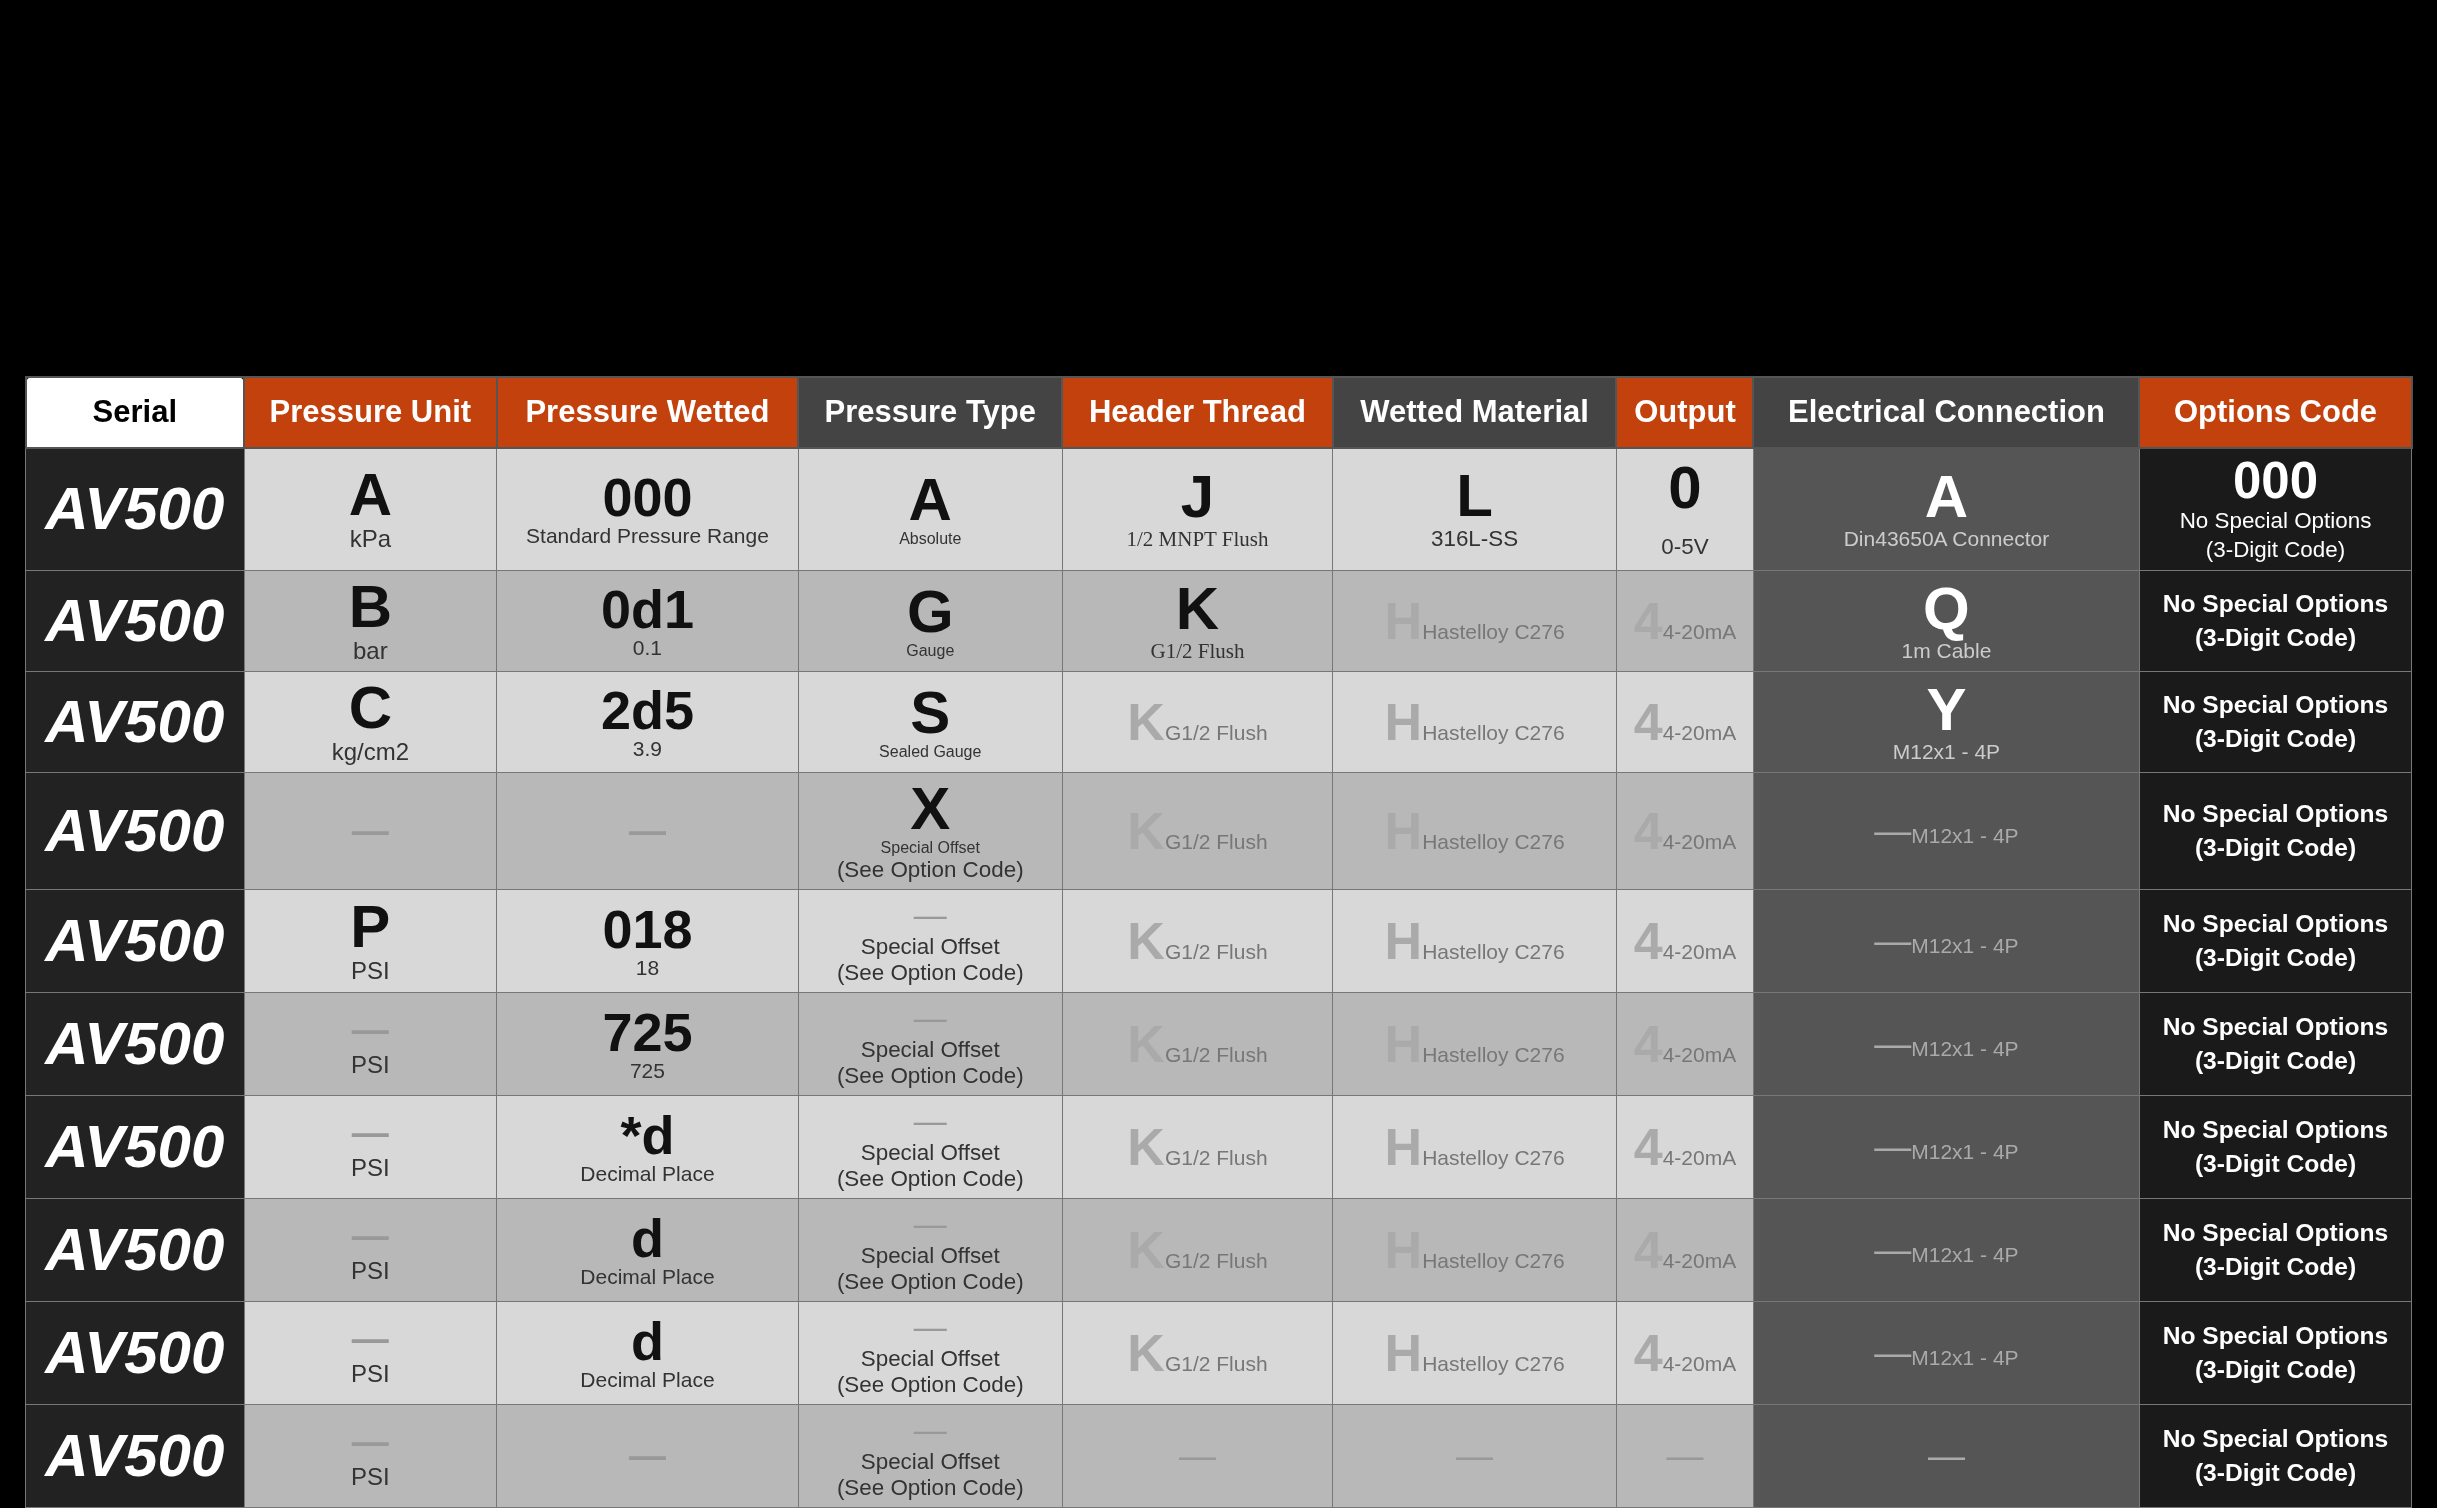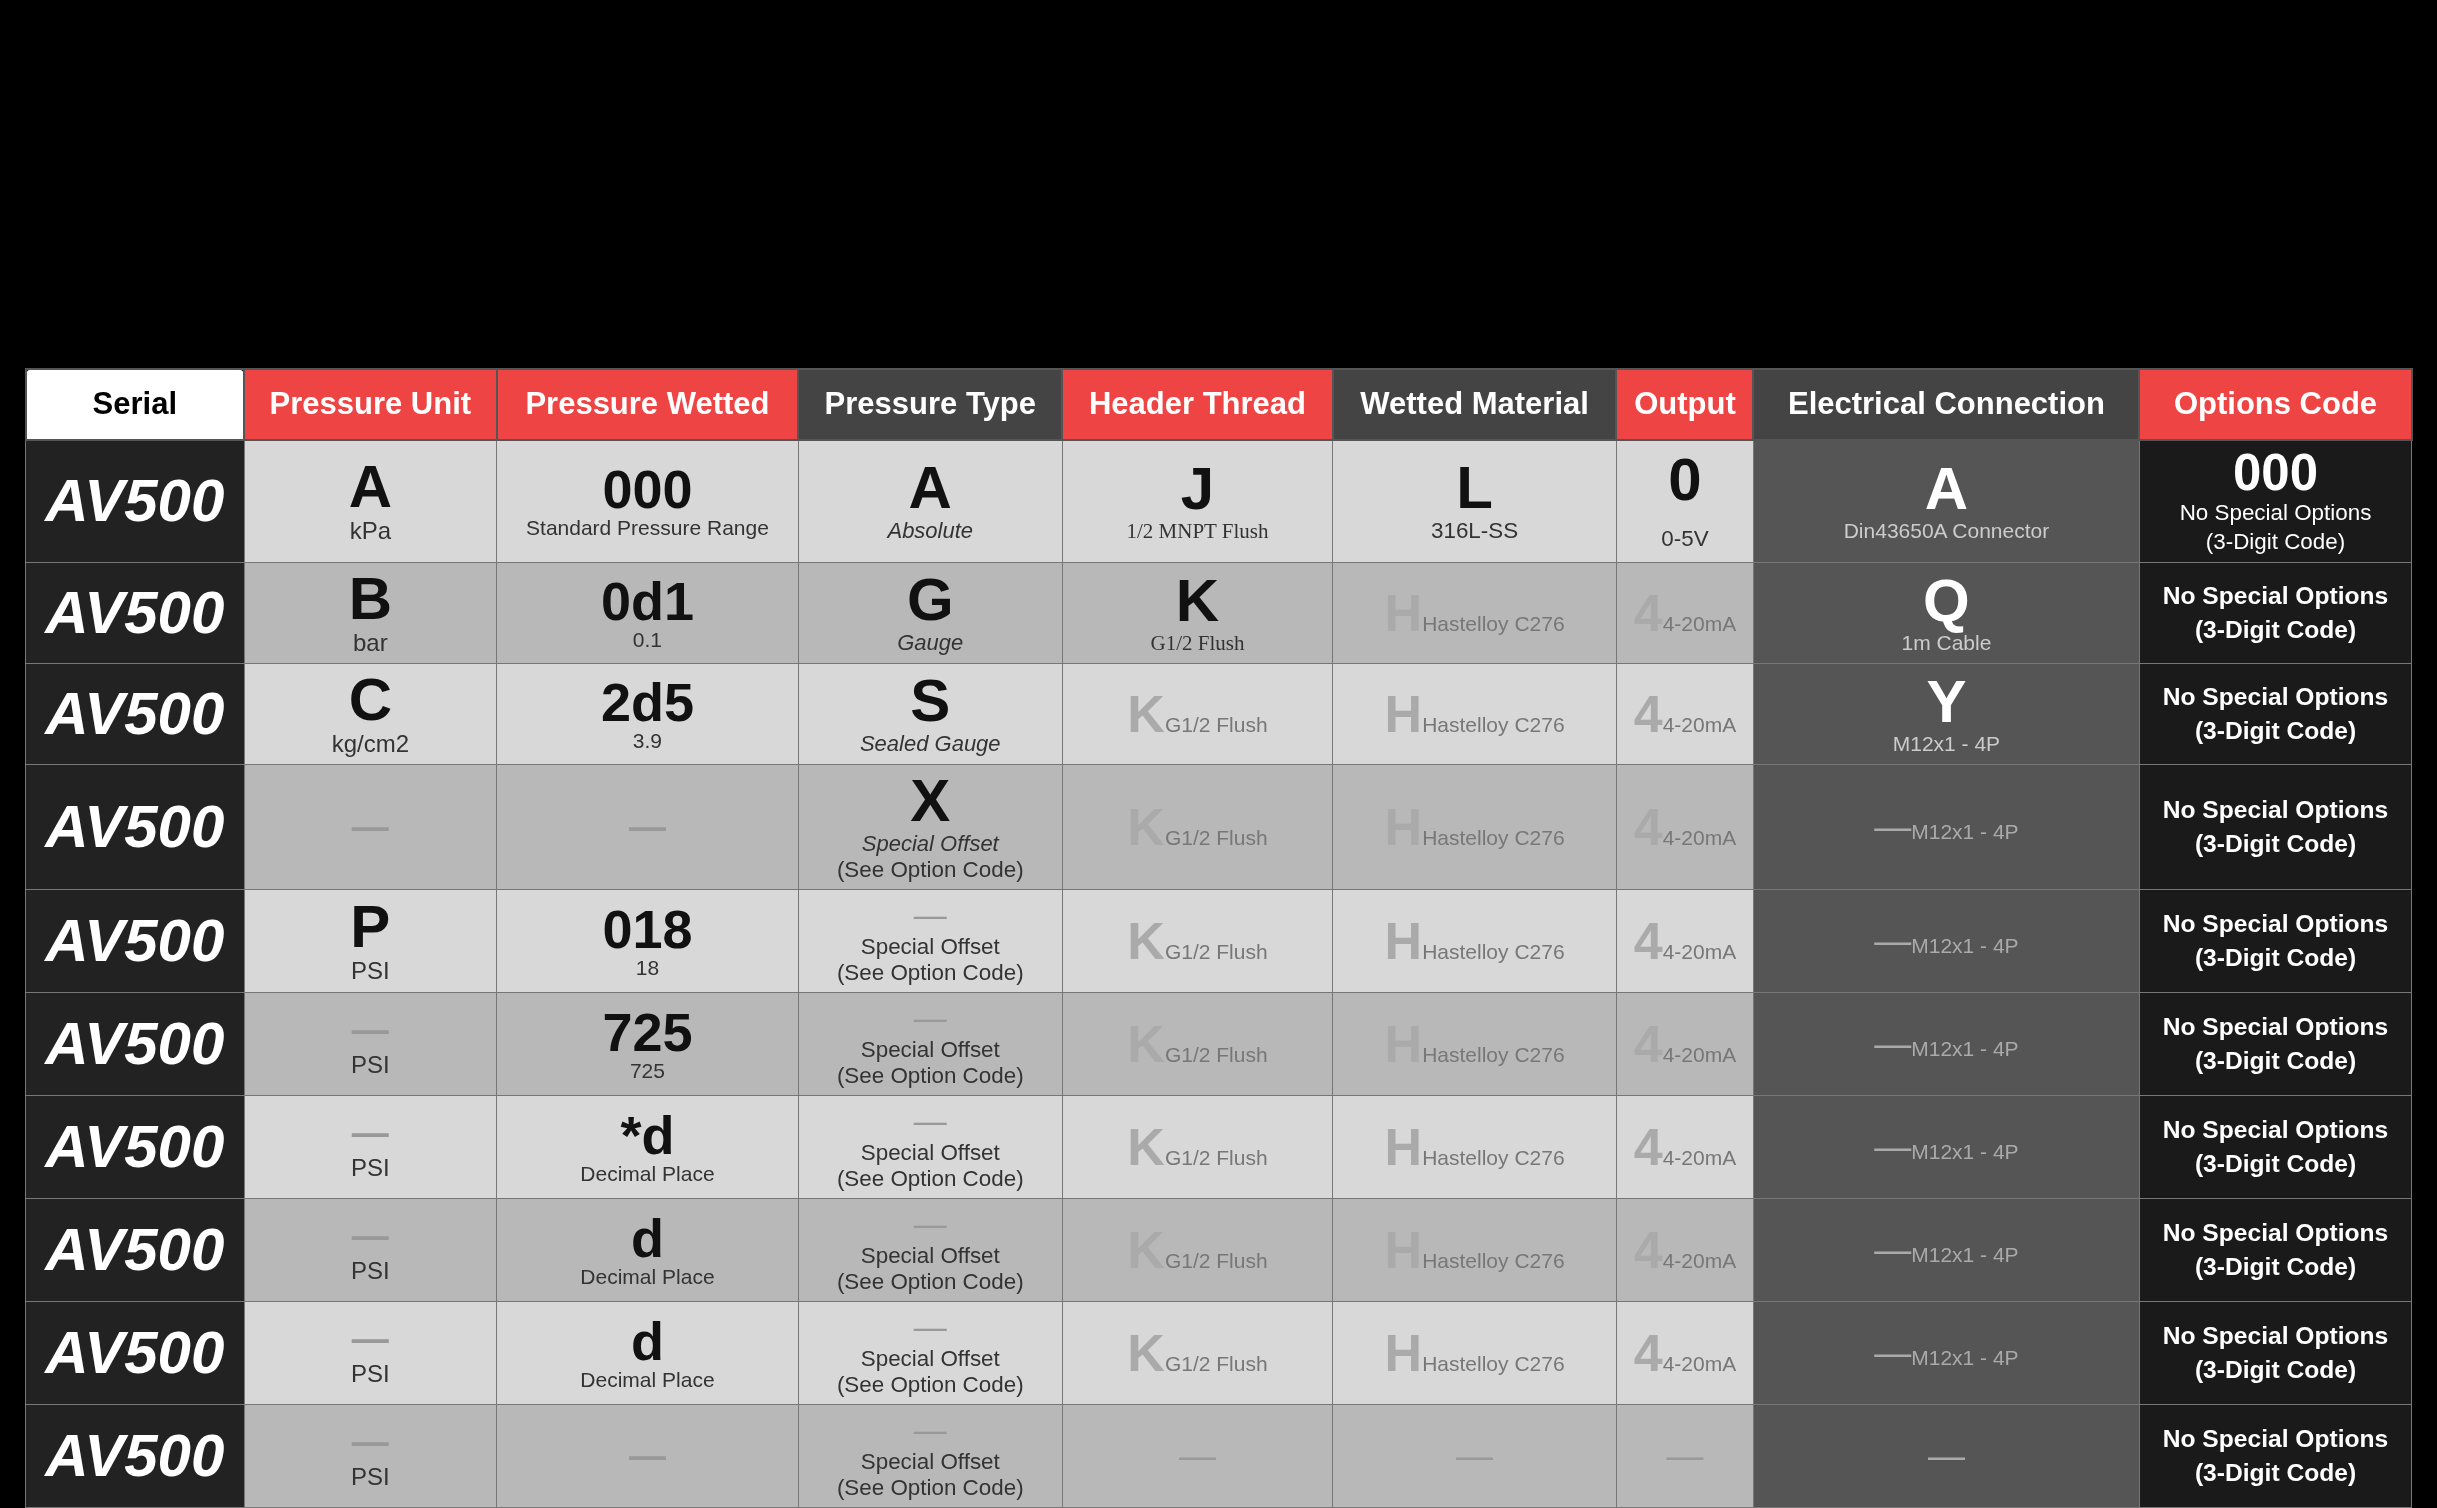--- a/index.html
+++ b/index.html
@@ -47,21 +47,21 @@
     }
 
     .header-row th.serial-header {
       background: #fff;
       color: #000;
       border-radius: 6px 6px 0 0;
       min-width: 149px;
     }
 
     .header-row th.dark-header {
-      background: #ef4444;
+      background: #c2410c;
     }
 
     .header-row th.mid-header {
       background: #444;
     }
 
     
     .data-row td {
       text-align: center;
       border: 1.5px solid #777;
@@ -157,24 +157,23 @@
 
     
     .type-main {
       font-size: 60px;
       font-weight: 900;
       display: block;
       line-height: 1;
       color: #111;
     }
     .type-sub {
-      font-size: 22px;
+      font-size: 16px;
       display: block;
       color: #333;
-      font-style: italic;
     }
     .type-dash { font-size: 33px; color: #999; }
     .type-special { font-size: 22.4px; color: #333; }
 
     
     .thread-main {
       font-size: 60px;
       font-weight: 900;
       display: block;
       line-height: 1;

